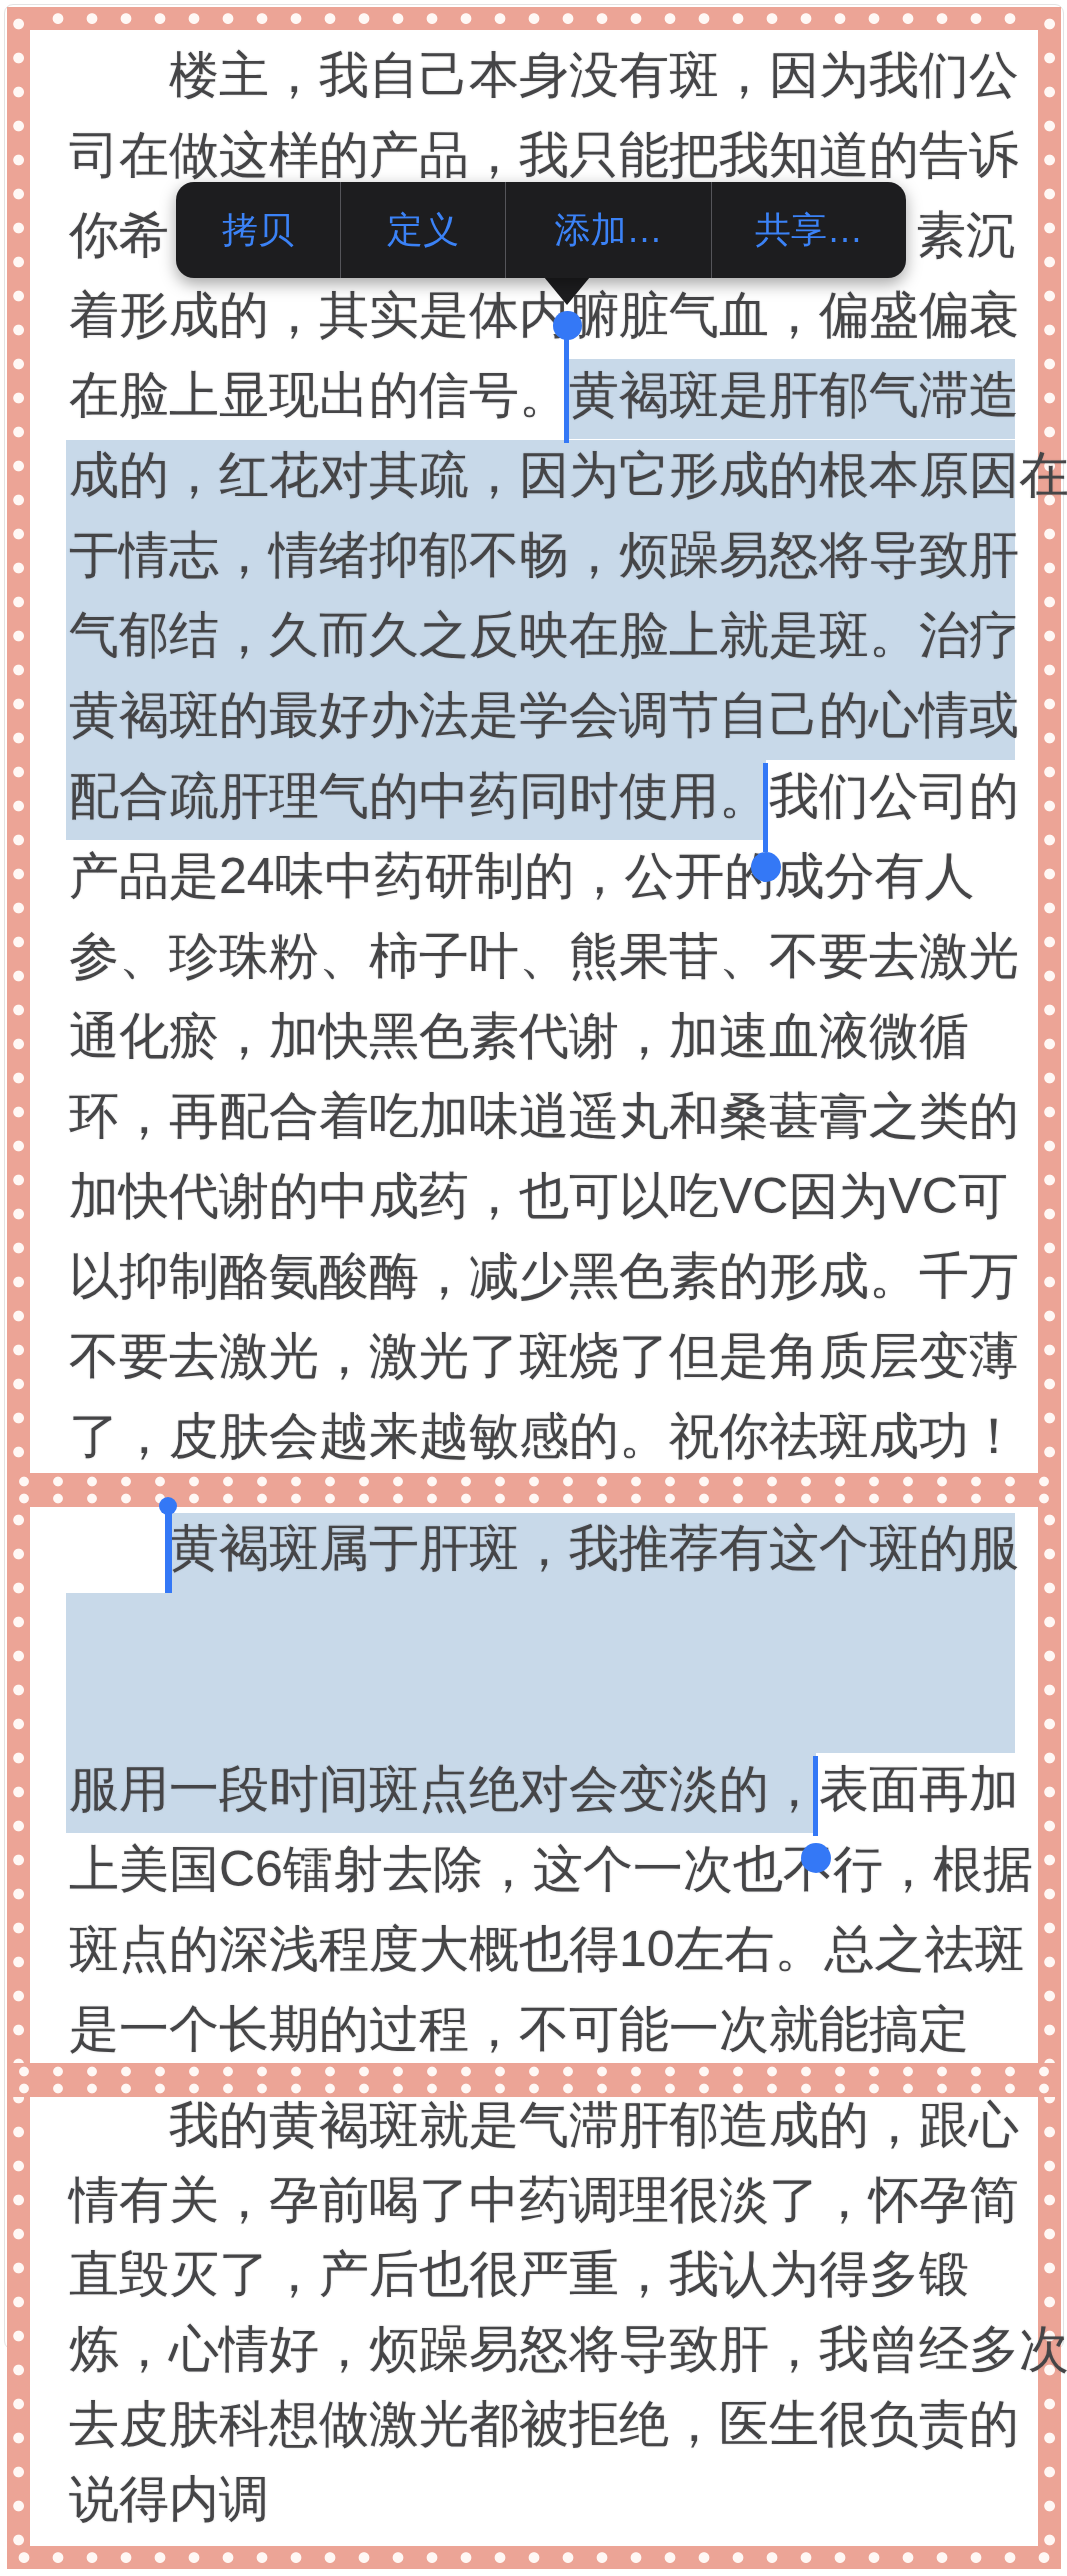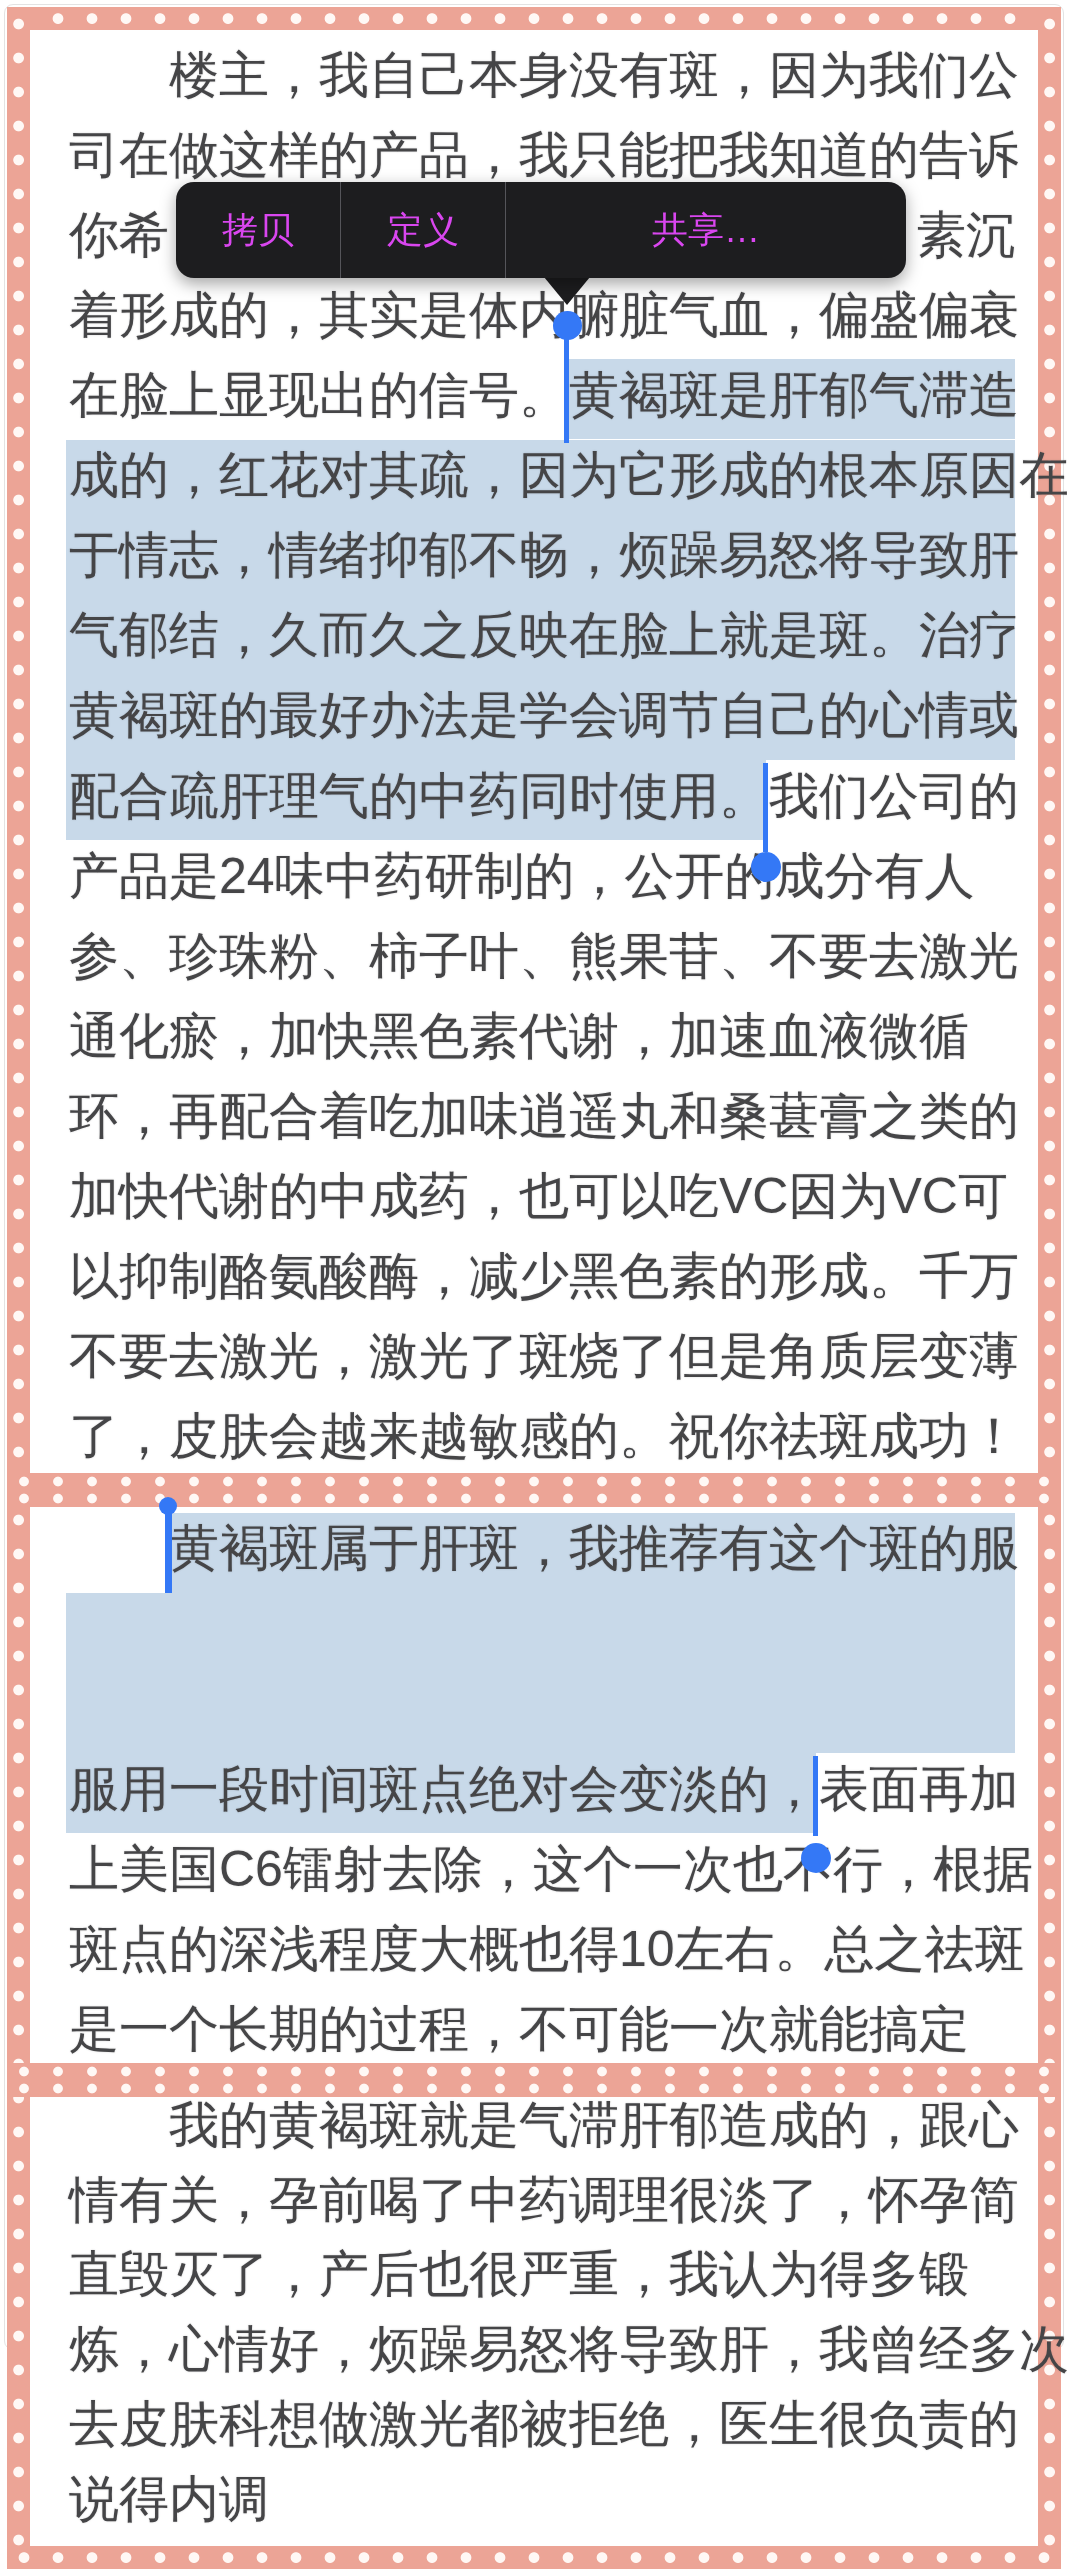--- a/index.html
+++ b/index.html
@@ -36,21 +36,21 @@
         white-space:pre;font-weight:500;text-shadow:0 0 1.8px rgba(70,70,72,.28);}
   .indent{padding-left:100px;}
   .frag-right{left:916px;}
   
   .stem{position:absolute;background:#3478f6;}
   .knob{position:absolute;background:#3478f6;border-radius:50%;}
   
   .menu{position:absolute;left:176px;top:182px;width:730px;height:96px;background:#1d1d1f;
         border-radius:18px;display:flex;align-items:stretch;z-index:30;
         box-shadow:0 5.3px 16px rgba(0,0,0,.35);}
-  .menu-item{display:flex;align-items:center;justify-content:center;color:#d946ef;
+  .menu-item{display:flex;align-items:center;justify-content:center;color:#3b82f6;
         font-size:36px;white-space:pre;}
   .menu-item + .menu-item{border-left:1.8px solid #55555a;}
   .mi-0{width:164px;} .mi-1{width:164px;} .mi-2{width:205px;} .mi-3{flex:1;}
   .menu-caret{position:absolute;left:544px;top:277px;width:0;height:0;z-index:29;
         border-left:23px solid transparent;border-right:23px solid transparent;
         border-top:28.5px solid #1d1d1f;}
 </style>
 </head>
 <body>
 
@@ -119,17 +119,18 @@
   <div class="knob" style="left:159px;top:1497px;width:18px;height:18px"></div>
   <div class="stem" style="left:165px;top:1504px;width:7.1px;height:89px"></div>
 
   <div class="stem" style="left:813px;top:1756px;width:5.3px;height:80px"></div>
   <div class="knob" style="left:801px;top:1843px;width:30px;height:30px"></div>
 
   <div class="menu-caret"></div>
   <div class="menu">
     <div class="menu-item mi-0">拷贝</div>
     <div class="menu-item mi-1">定义</div>
+    <div class="menu-item mi-2">添加…</div>
     <div class="menu-item mi-3">共享…</div>
   </div>
 
 </div>
 
 
 </body></html>

